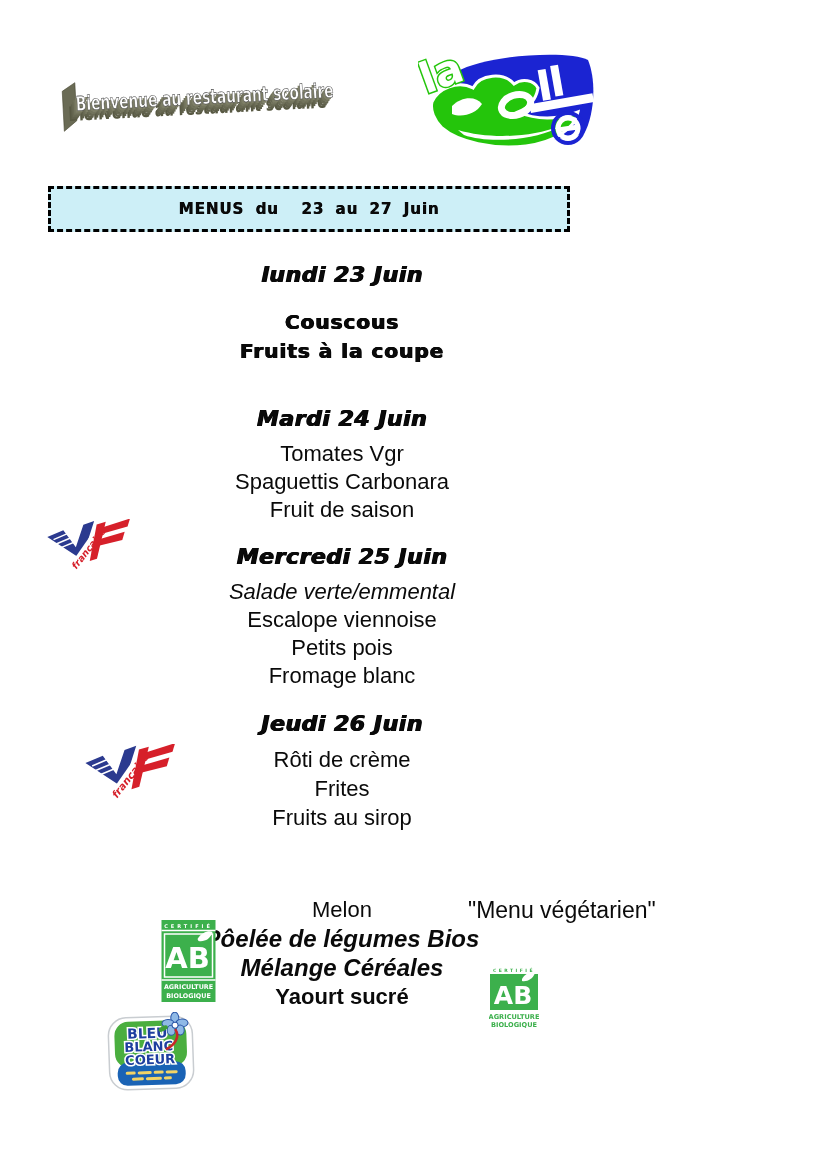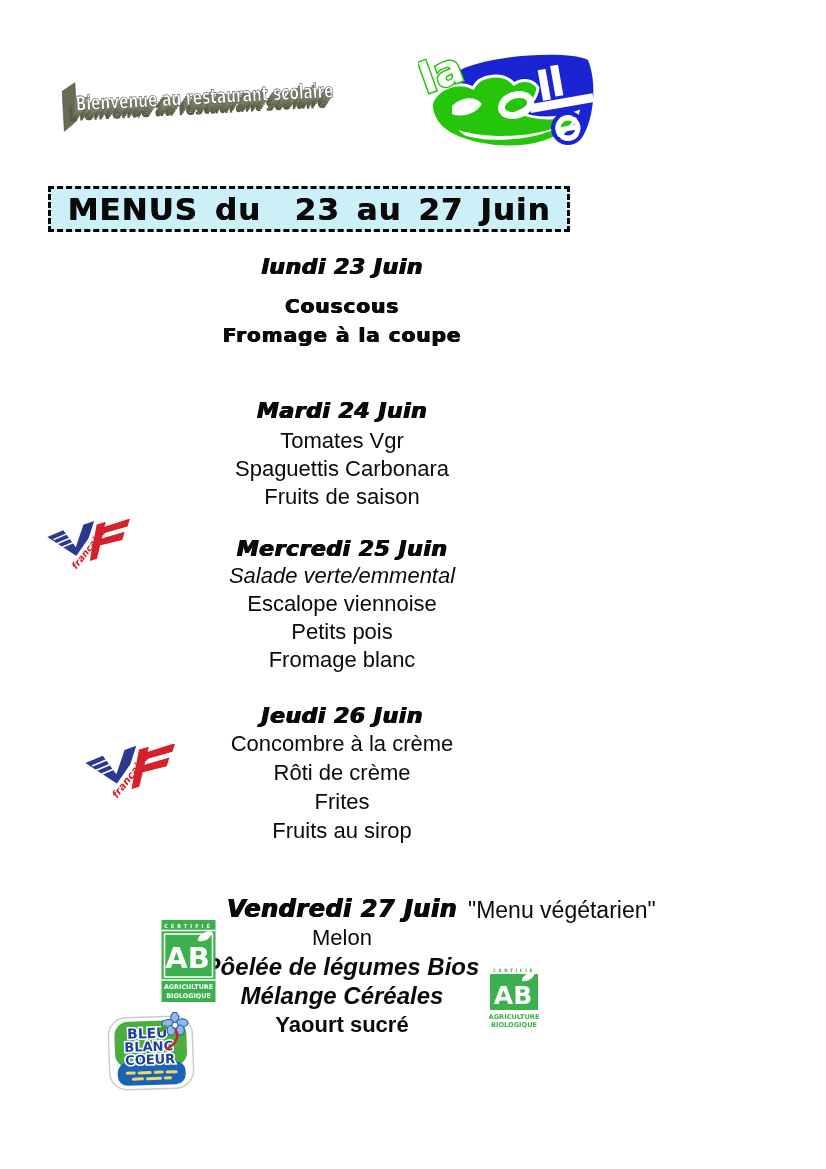--- a/index.html
+++ b/index.html
@@ -11,43 +11,43 @@
   
   .banner3d{position:absolute;left:55px;top:62px;width:296px;height:80px;}
   .lamotte{position:absolute;left:418px;top:44px;width:186px;height:112px;}
   
   .title-box{
     position:absolute;left:48px;top:186px;width:516px;height:40px;
     background:#cdeff7;border:3px dashed #000;
     display:flex;align-items:center;justify-content:center;
   }
   .title-box span{
-    font-family:"DejaVu Sans",sans-serif;font-weight:bold;font-size:31px;
+    font-family:"DejaVu Sans",sans-serif;font-weight:bold;font-size:15px;
     letter-spacing:1px;word-spacing:5px;white-space:pre;
     text-shadow:0.5px 0 #000;
   }
   
   .day{position:absolute;left:96px;width:492px;text-align:center;}
-  .day h2{margin:0;padding:0;}
+  .day h2{margin:8px;padding:0;}
   .day-heading{
     font-family:"DejaVu Sans",sans-serif;font-weight:bold;font-style:italic;
     font-size:22px;line-height:26px;letter-spacing:0.5px;
     text-shadow:0.8px 0 #000,-0.4px 0 #000;
   }
   .day0{top:254px;}
   .day1{top:398px;}
   .day2{top:536px;}
   .day3{top:703px;}
   .day4{top:895px;}
   .day4 .day-heading{font-size:24px;line-height:28px;}
   .fancy-item{
     font-family:"DejaVu Sans",sans-serif;font-weight:bold;font-size:20px;
     line-height:29px;letter-spacing:1px;text-shadow:0.7px 0 #000,-0.4px 0 #000;
   }
-  .day0 .fancy-item:first-of-type{margin-top:12px;}
+  .day0 .fancy-item:first-of-type{margin-top:20px;}
   .plain-item{font-family:Liberation Sans, sans-serif;font-size:22px;line-height:28px;}
   .day1 .plain-item:first-of-type{margin-top:3px;}
   .day3 .plain-item,.day4 .plain-item{line-height:29px;}
   .italic{font-style:italic;}
   .bold-italic{font-family:"Liberation Sans",sans-serif;font-weight:bold;font-style:italic;font-size:24px;line-height:29px;}
   .bold{font-weight:bold;}
   .veg-note{
     position:absolute;left:468px;top:897px;width:220px;
     font-family:"Liberation Sans",sans-serif;font-size:23px;line-height:26px;text-align:left;
   }
@@ -93,48 +93,46 @@
     <text x="8" y="50" transform="rotate(-20 8 50)" font-size="42" font-weight="bold" fill="#ffffff" stroke="#24c50b" stroke-width="3" paint-order="stroke">la</text>
   </svg>
 
   <div class="title-box">
     <span>MENUS du  23 au 27 Juin</span>
   </div>
 
   <section class="day day0">
     <h2 class="day-heading">lundi 23 Juin</h2>
     <div class="fancy-item">Couscous</div>
-    <div class="fancy-item">Fromage à la coupe</div>
+    <div class="fancy-item">Fruits à la coupe</div>
   </section>
 
   <section class="day day1">
     <h2 class="day-heading">Mardi 24 Juin</h2>
     <div class="plain-item">Tomates Vgr</div>
     <div class="plain-item">Spaguettis Carbonara</div>
-    <div class="plain-item">Fruits de saison</div>
+    <div class="plain-item">Fruit de saison</div>
   </section>
 
   <section class="day day2">
     <h2 class="day-heading">Mercredi 25 Juin</h2>
     <div class="plain-item italic">Salade verte/emmental</div>
     <div class="plain-item">Escalope viennoise</div>
     <div class="plain-item">Petits pois</div>
     <div class="plain-item">Fromage blanc</div>
   </section>
 
   <section class="day day3">
     <h2 class="day-heading">Jeudi 26 Juin</h2>
-    <div class="plain-item">Concombre à la crème</div>
     <div class="plain-item">Rôti de crème</div>
     <div class="plain-item">Frites</div>
     <div class="plain-item">Fruits au sirop</div>
   </section>
 
   <section class="day day4">
-    <h2 class="day-heading">Vendredi 27 Juin</h2>
     <div class="plain-item">Melon</div>
     <div class="bold-italic">Pôelée de légumes Bios</div>
     <div class="bold-italic">Mélange Céréales</div>
     <div class="plain-item bold">Yaourt sucré</div>
   </section>
 
   <div class="veg-note">"Menu végétarien"</div>
 
   <svg class="vbf1" viewBox="0 0 100 58">
     <g transform="rotate(-10 50 29)">

